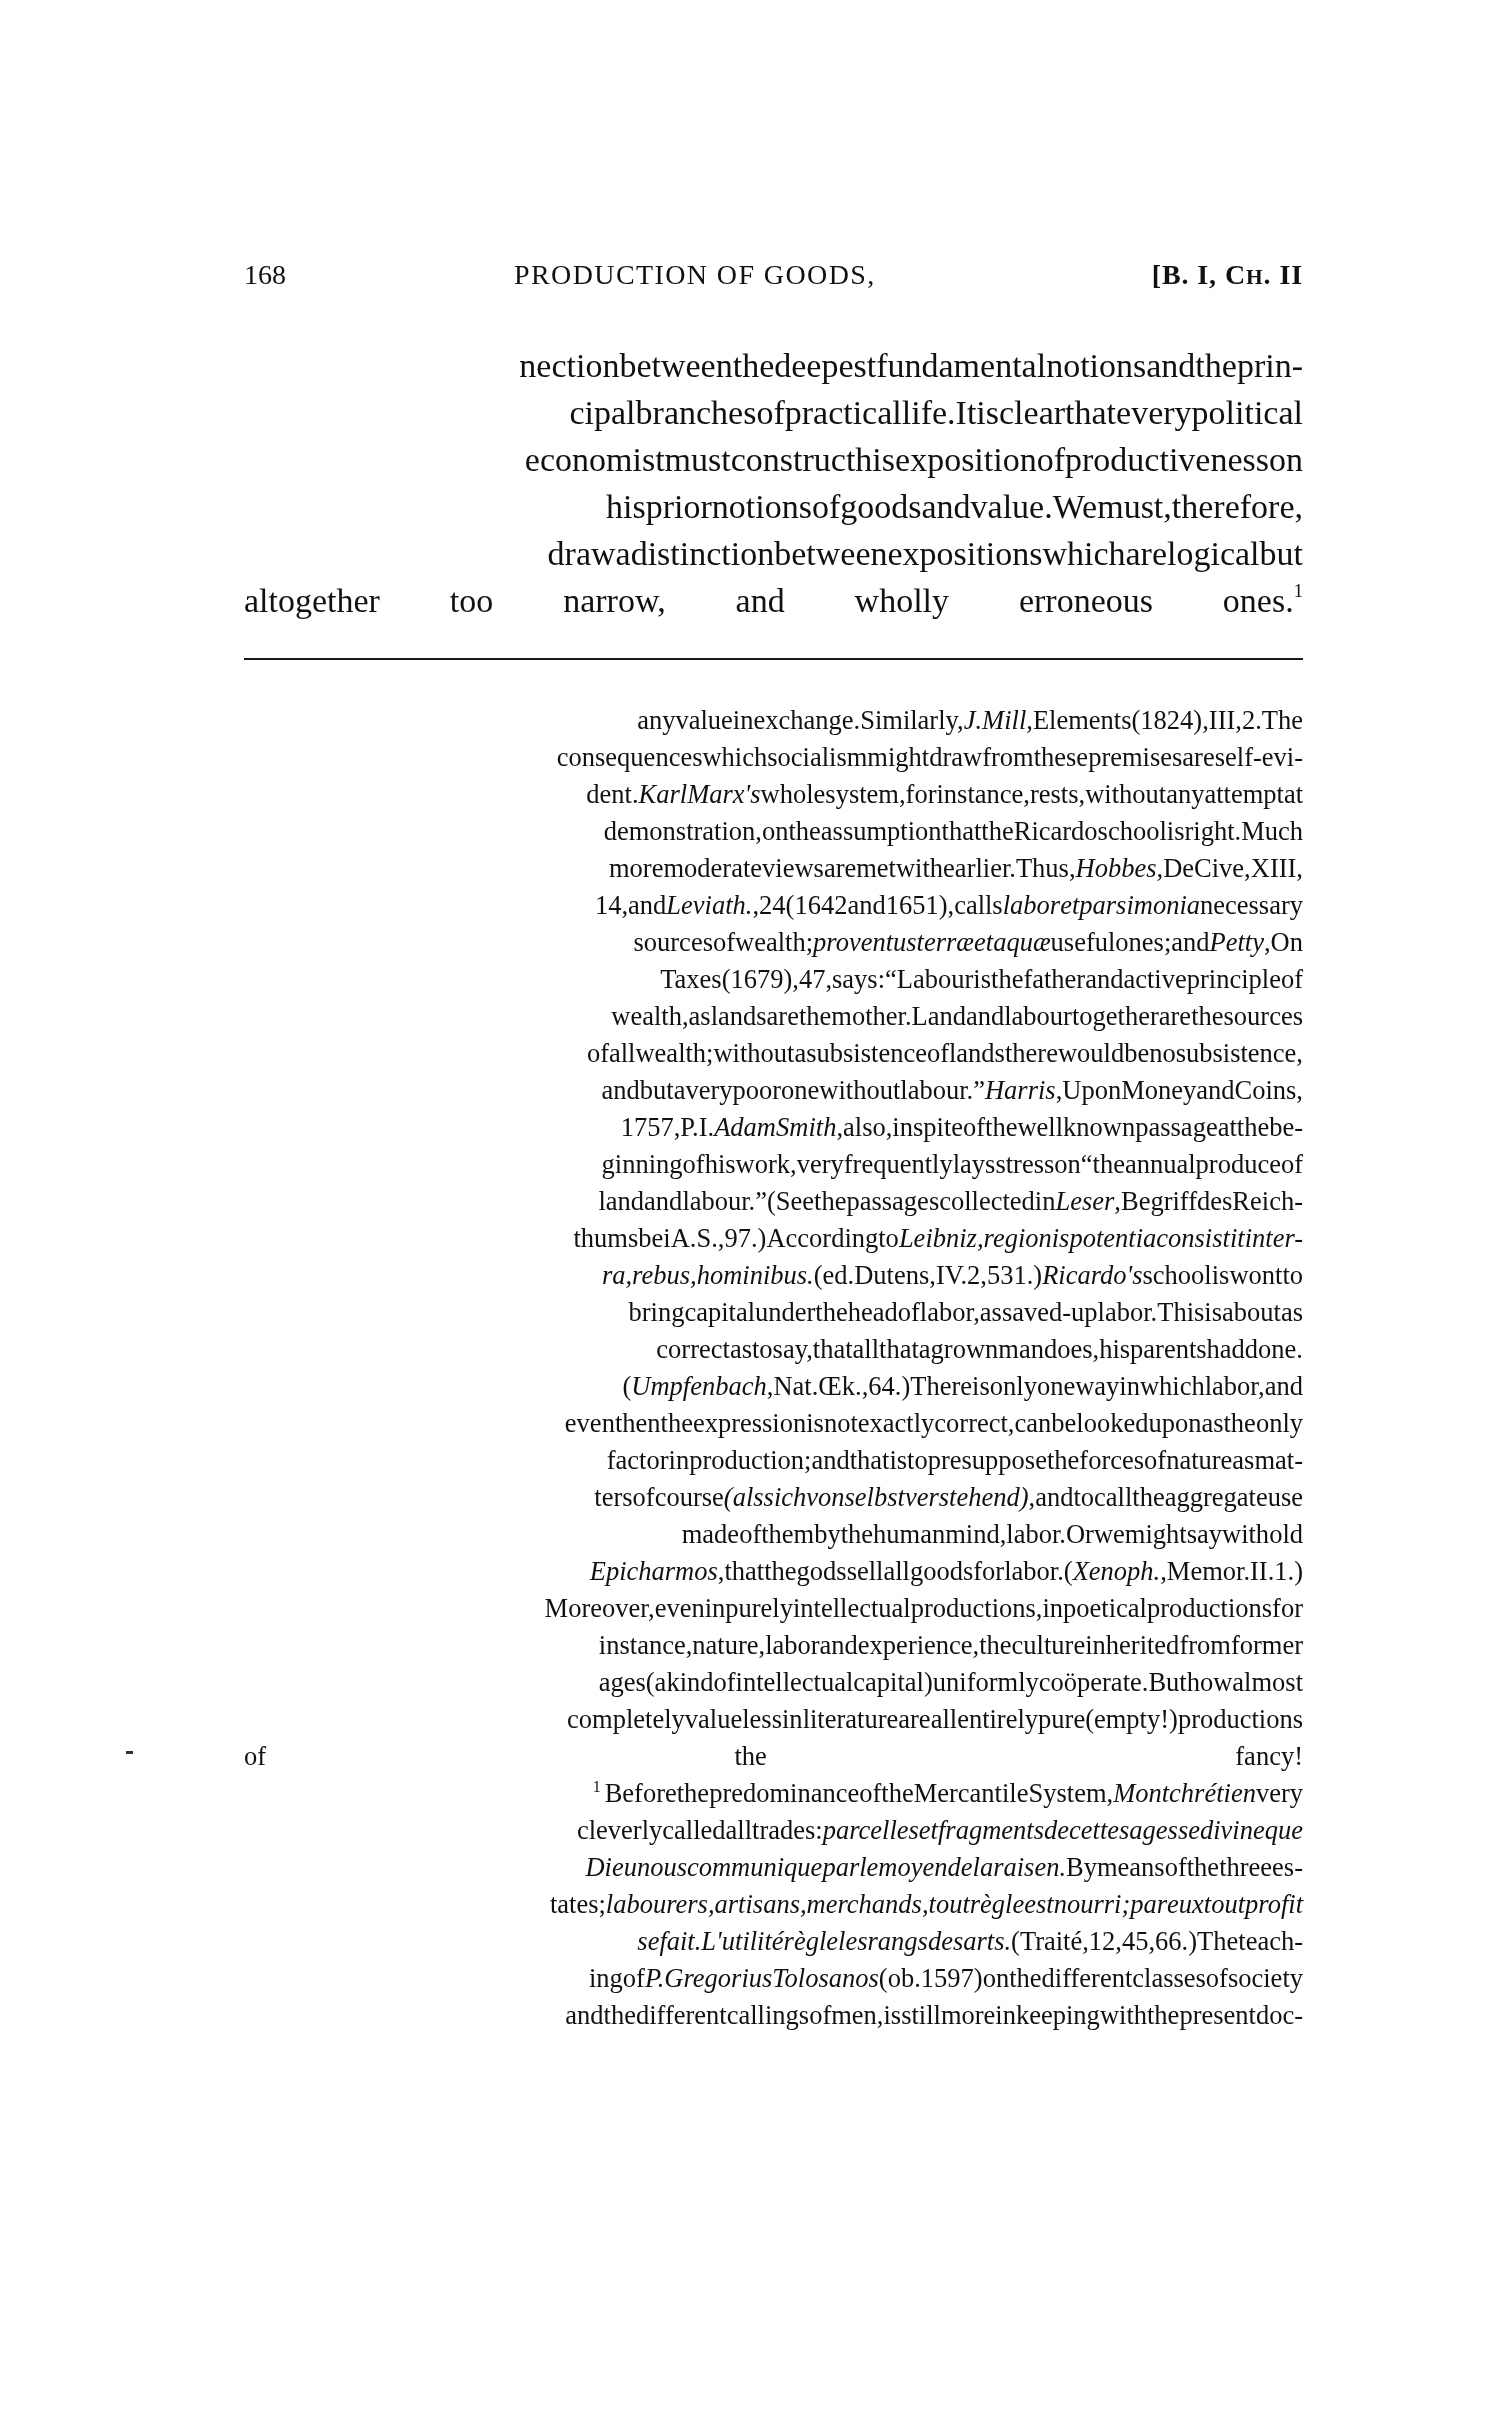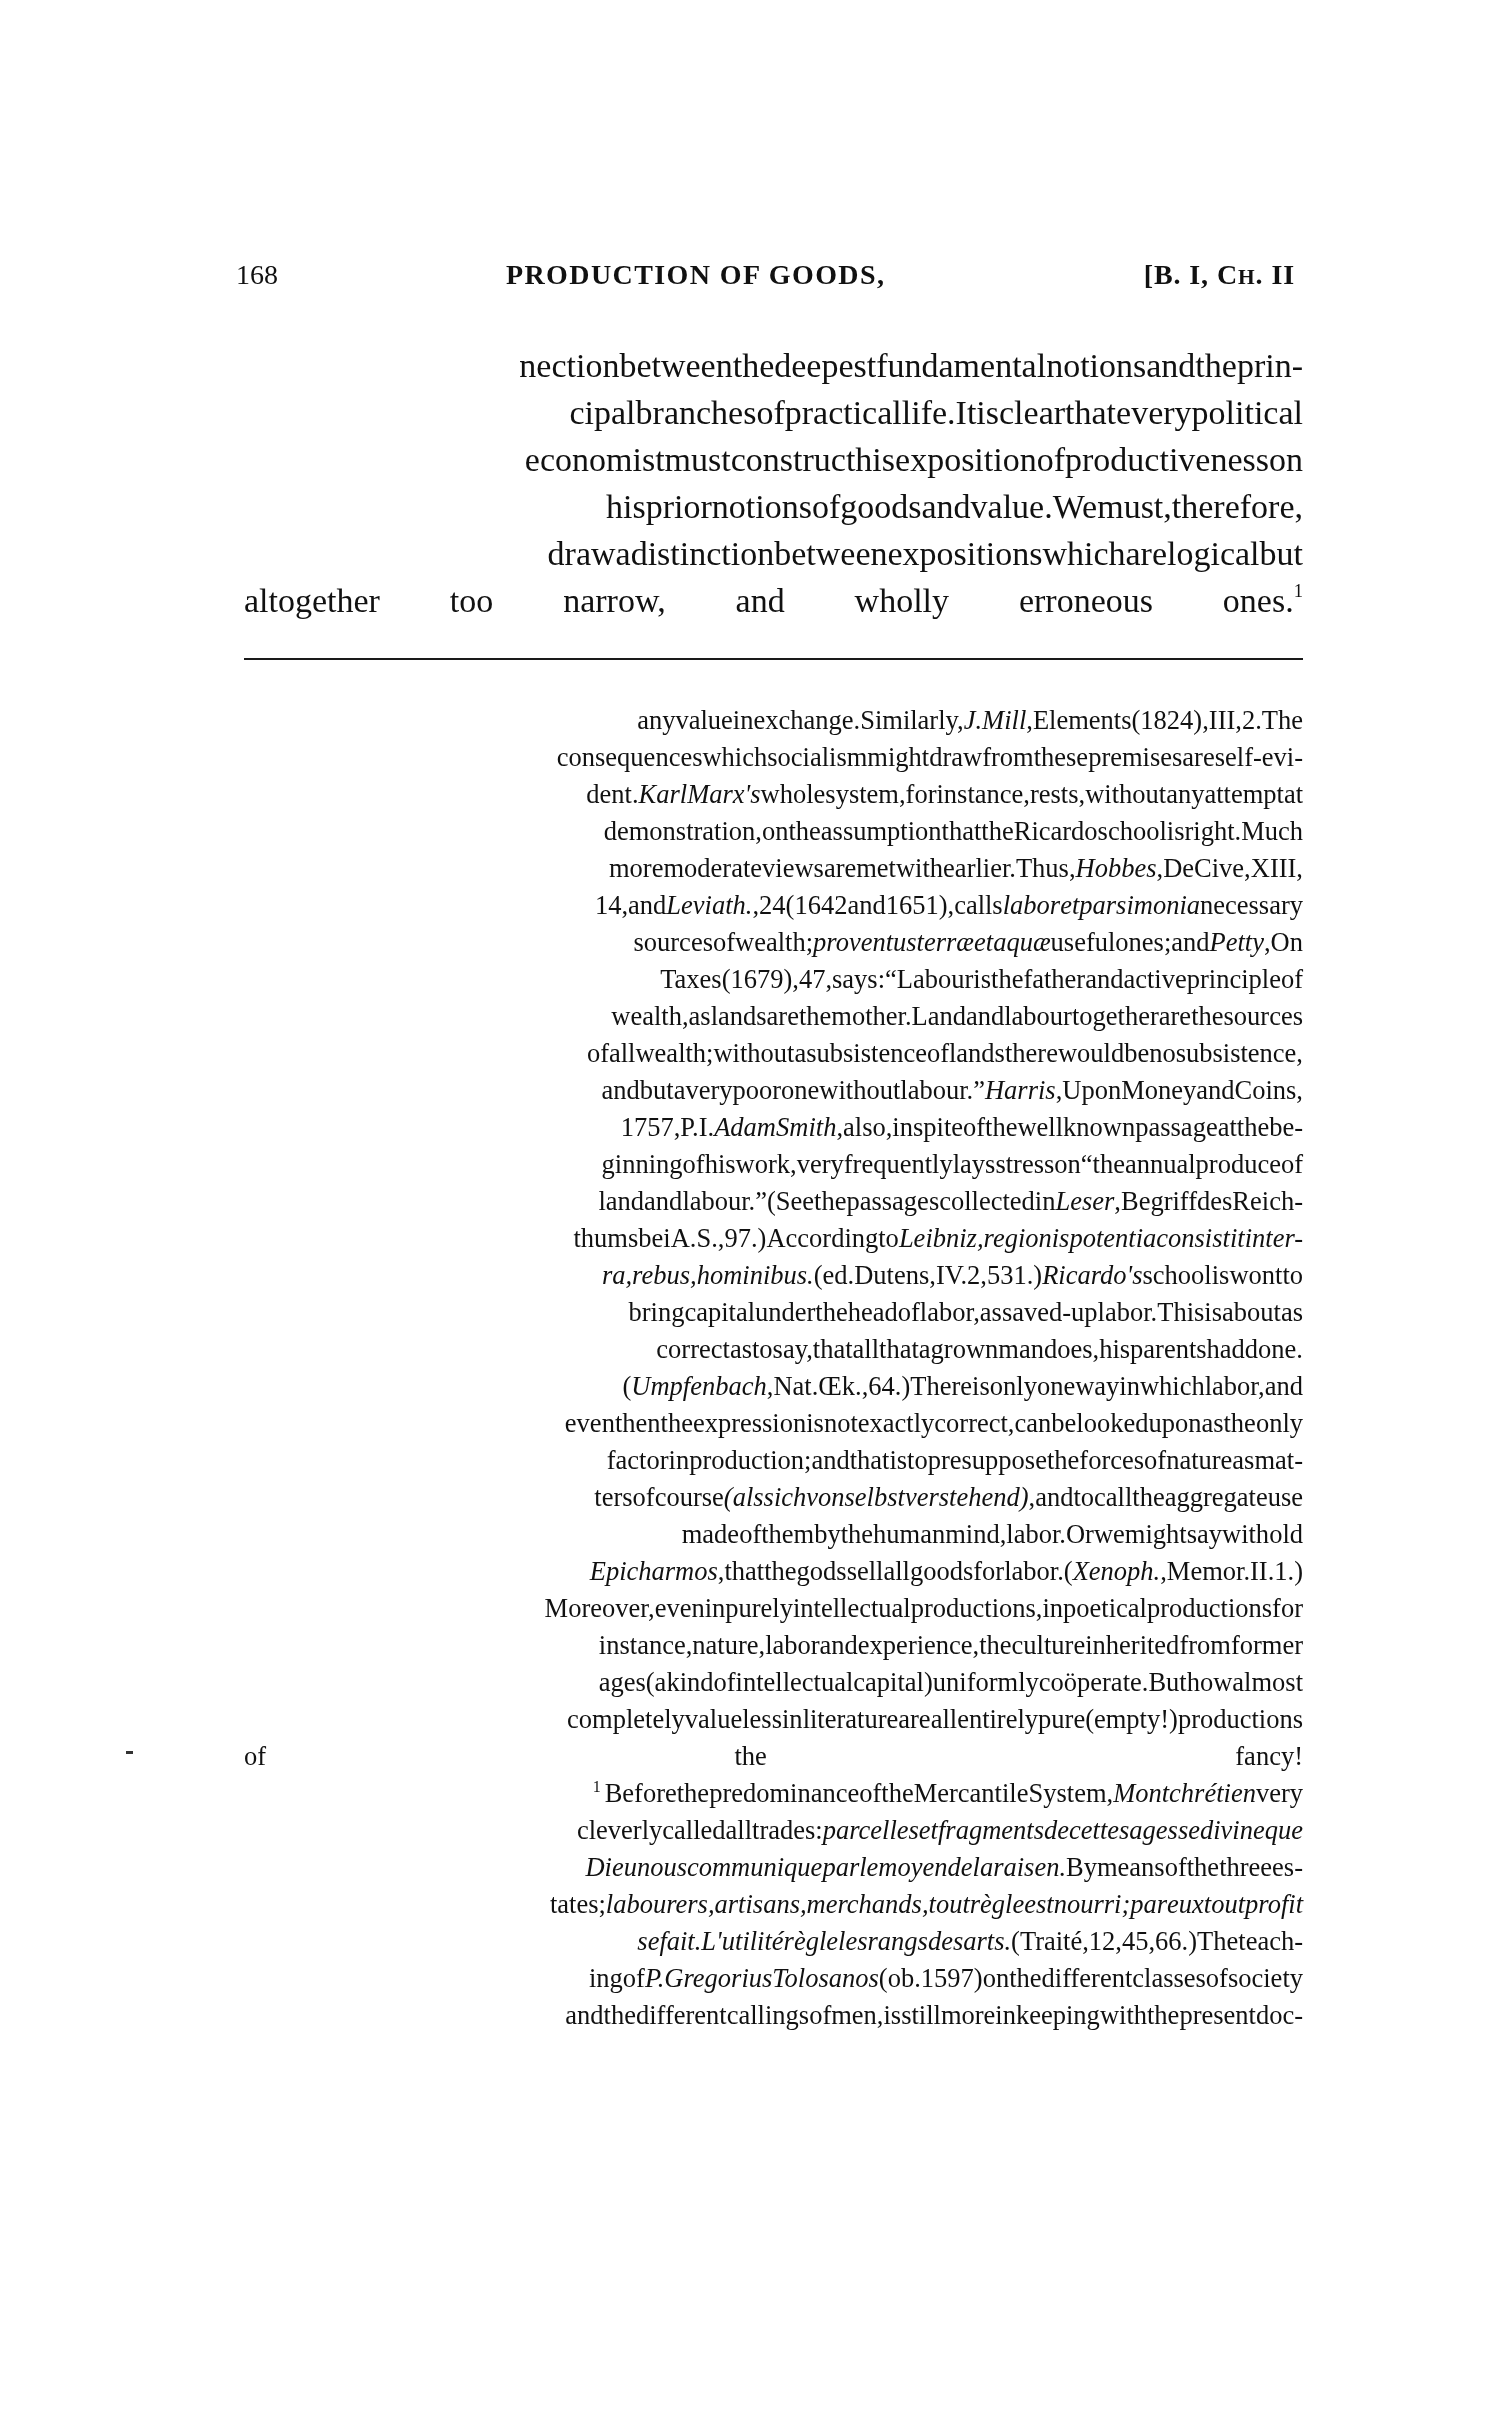--- a/index.html
+++ b/index.html
@@ -3,25 +3,25 @@
 <meta charset="utf-8">
 <style>
   html, body { margin: 0; padding: 0; background: #ffffff; }
   body {
     width: 1509px; height: 2413px; position: relative; overflow: hidden;
     color: #111111;
     font-family: "Liberation Serif", "DejaVu Serif", serif;
   }
   .page { position: absolute; left: 0; top: 0; width: 1509px; height: 2413px; }
   .header {
-    position: absolute; left: 236px; top: 256px; width: 1059px; height: 37px;
+    position: absolute; left: 244px; top: 256px; width: 1059px; height: 37px;
     font-size: 28px; line-height: 37px;
   }
   .header .pno { position: absolute; left: 0; top: 0; }
-  .header .title { position: absolute; left: 270px; top: 0; letter-spacing: 1.4px; font-weight: bold; }
+  .header .title { position: absolute; left: 270px; top: 0; letter-spacing: 1.4px; }
   .header .section { position: absolute; right: 0; top: 0; font-weight: bold; letter-spacing: 0.9px; margin-left: 43px; }
   .header .section .sc { font-size: 21.4px; }
 
   .body-text {
     position: absolute; left: 244px; top: 342px; width: 1059px;
     font-size: 34px; line-height: 47px;
   }
   .line { display: block; text-align: justify; text-align-last: justify; white-space: nowrap; height: inherit; }
   .body-text .line { height: 47px; }
   sup.fn { font-size: 18.6px; vertical-align: 15px; line-height: 0; }

